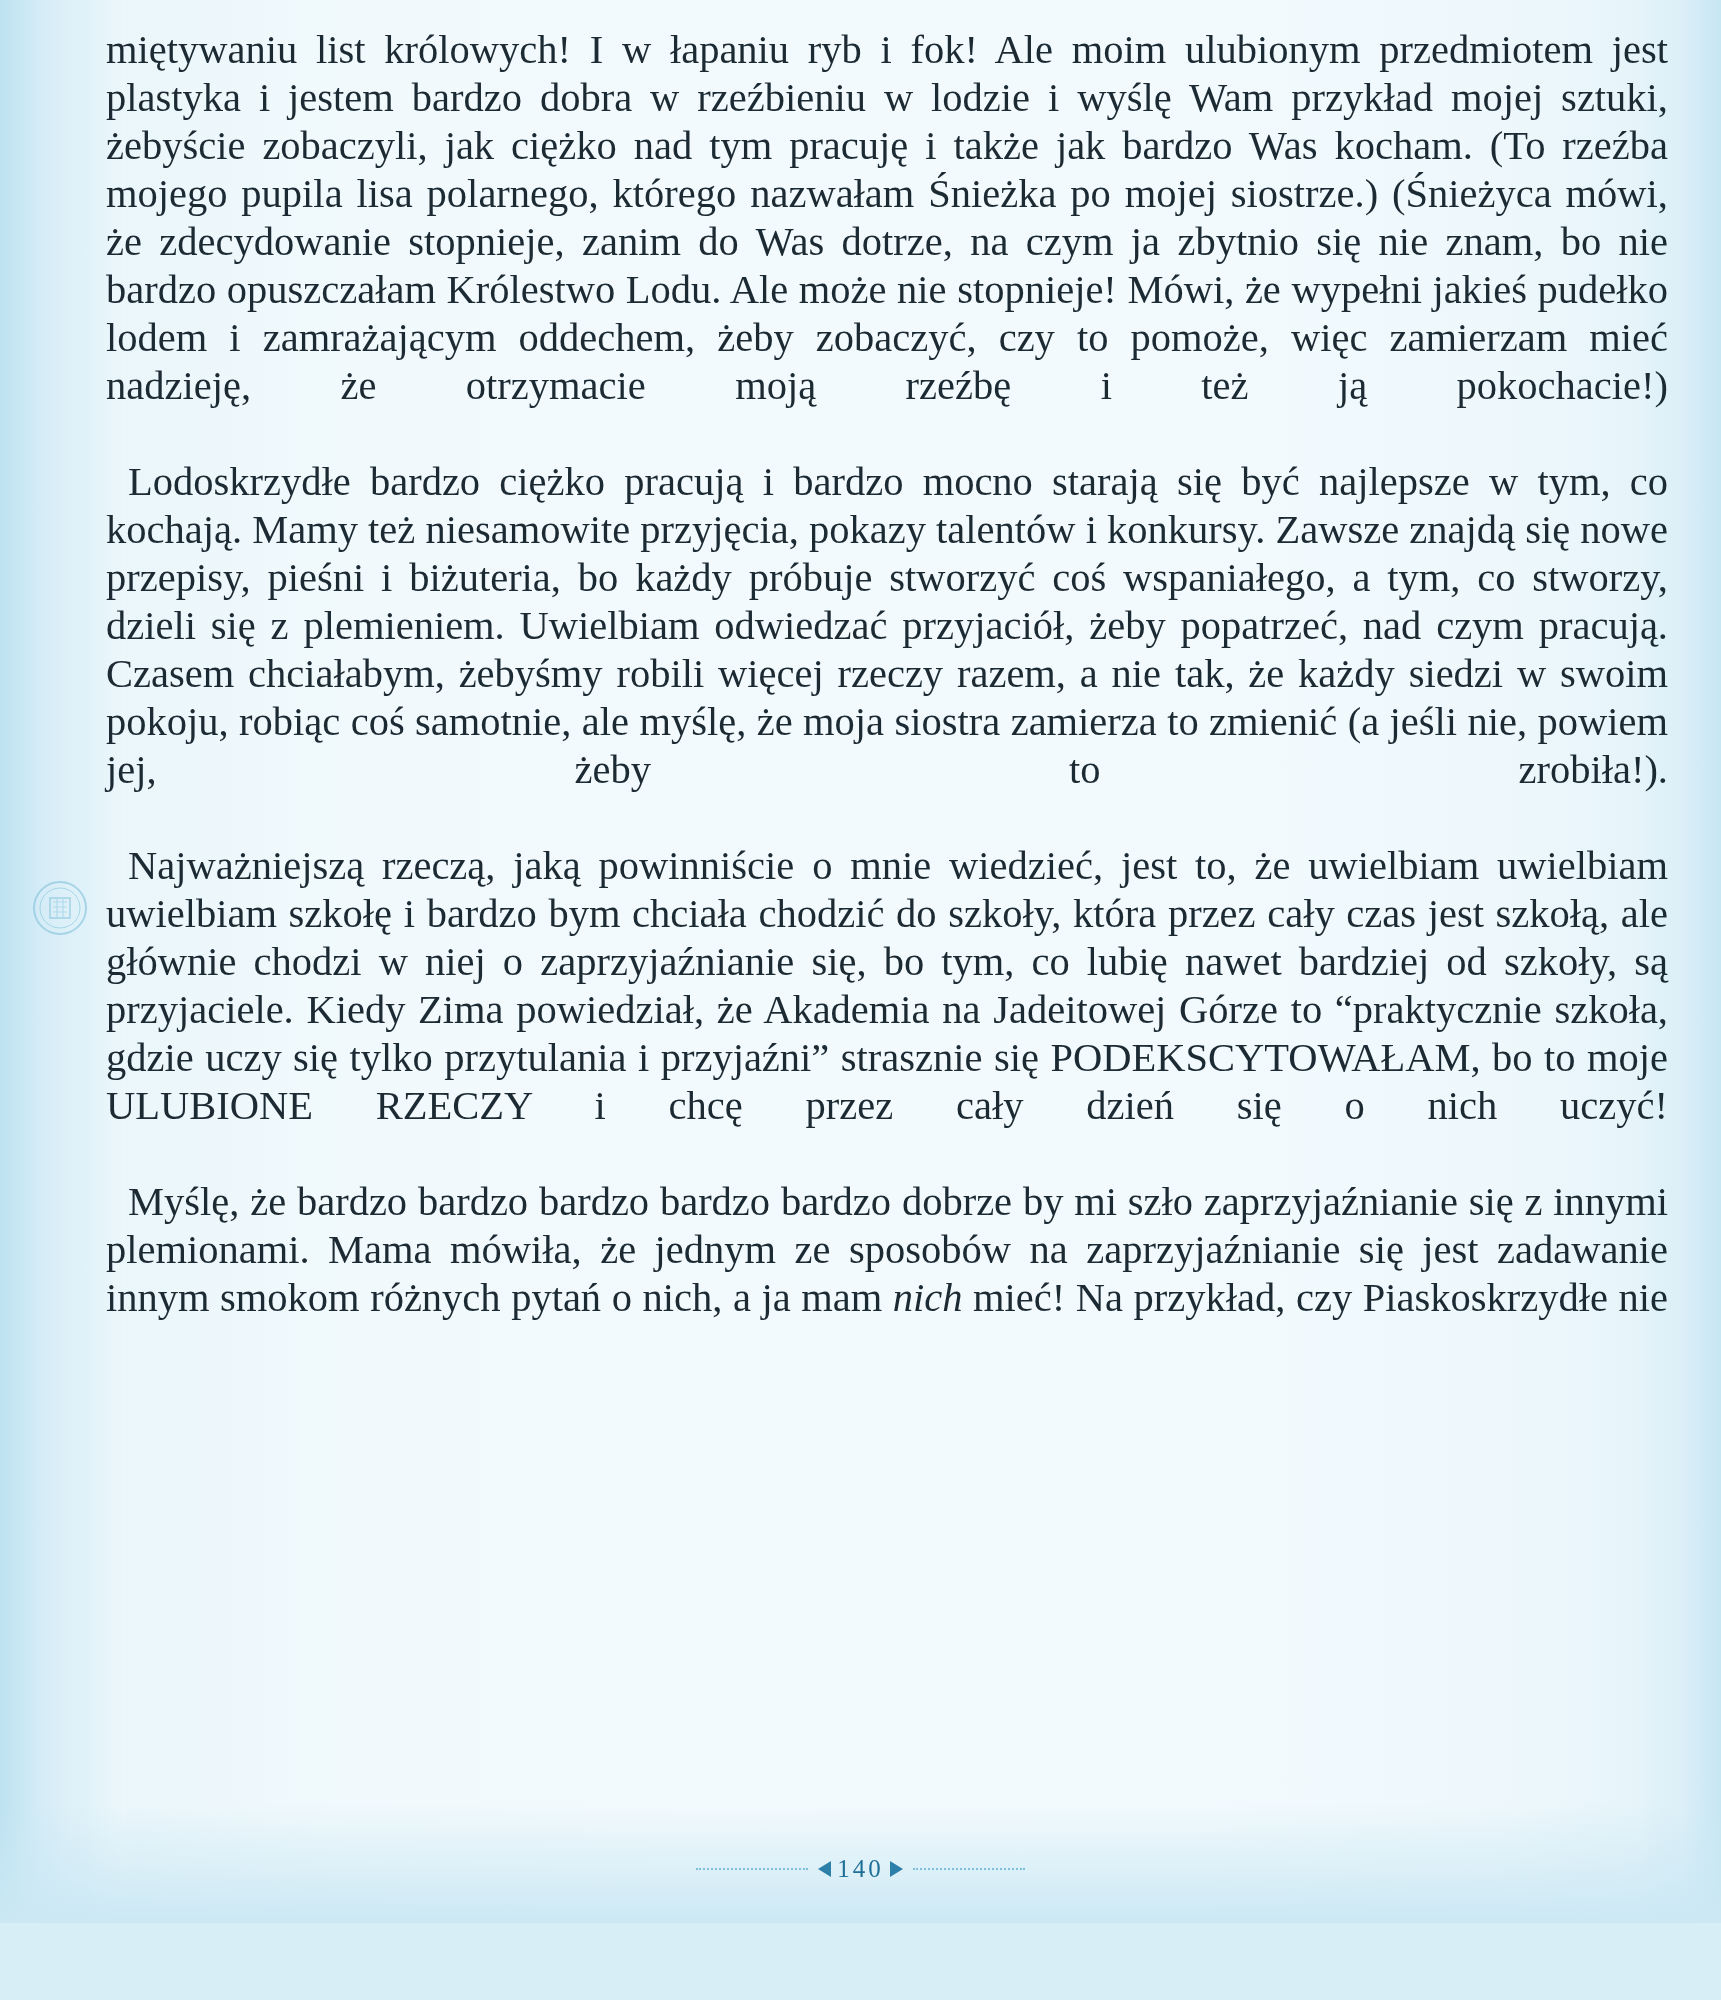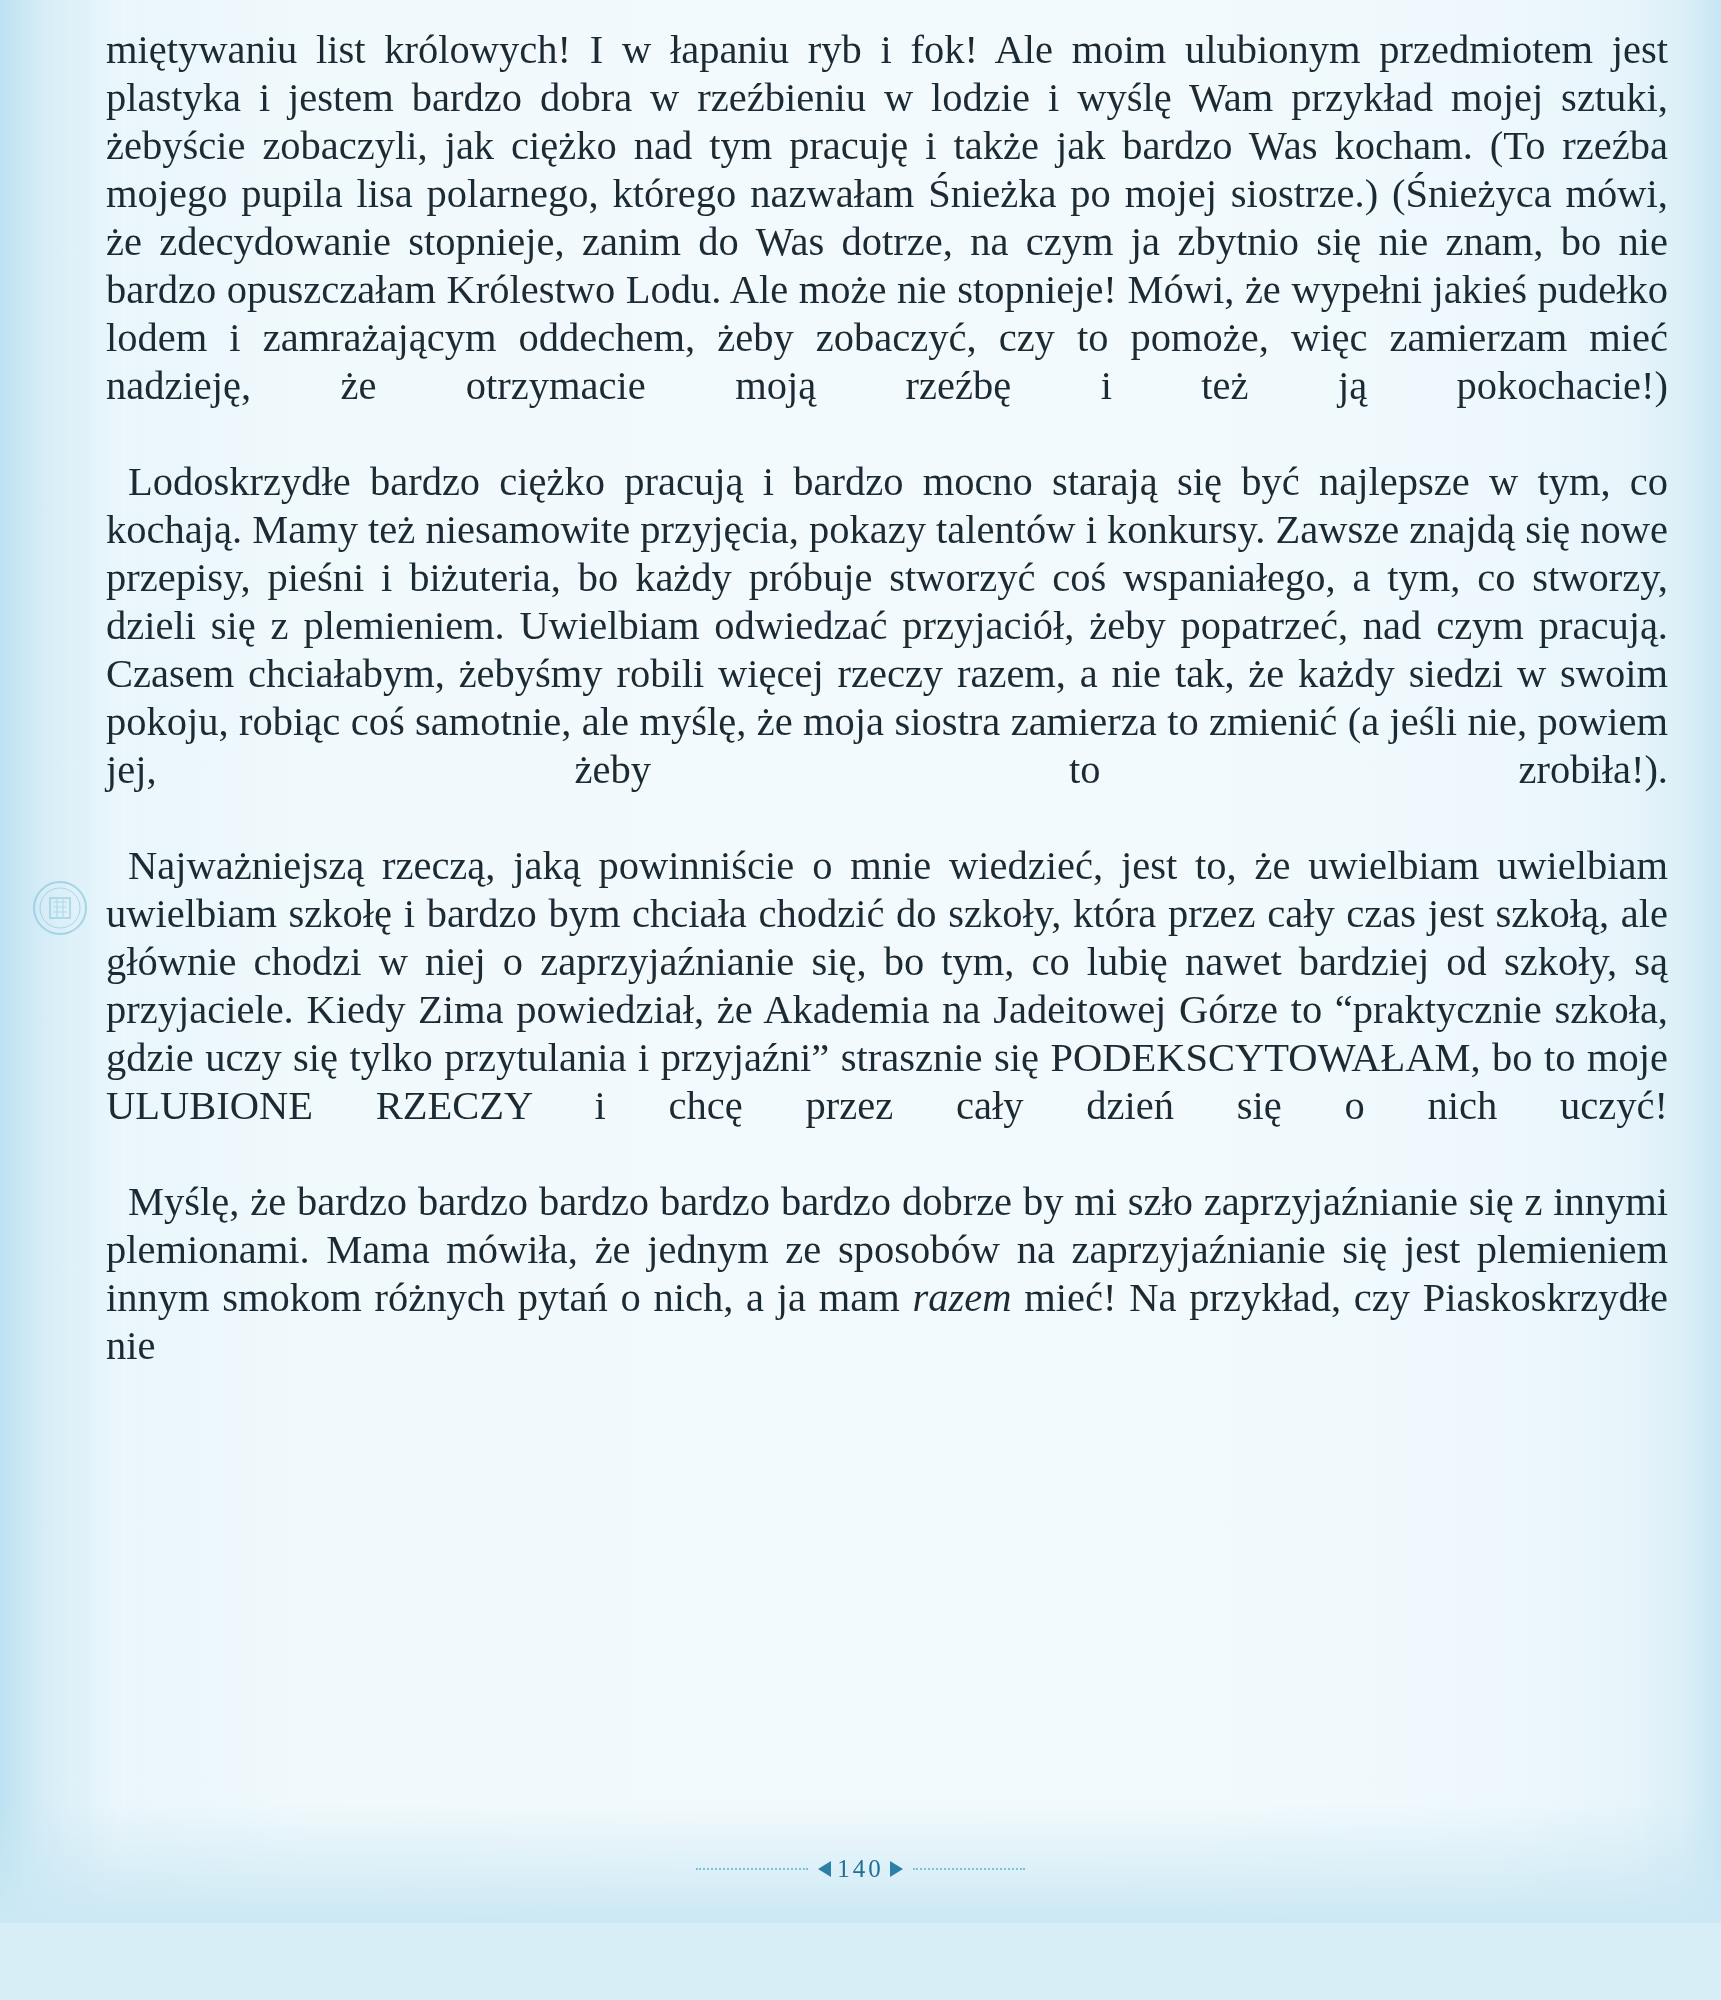--- a/index.html
+++ b/index.html
@@ -148,21 +148,21 @@
     <circle cx="28" cy="28" r="26" fill="none" stroke="#79bcd8" stroke-width="2"></circle>
     <circle cx="28" cy="28" r="20" fill="none" stroke="#79bcd8" stroke-width="1"></circle>
     <rect x="18" y="18" width="20" height="20" fill="none" stroke="#79bcd8" stroke-width="1.6"></rect>
     <path d="M21 22h14M21 27h14M21 32h14M25 18v20M31 18v20" stroke="#8ec8e0" stroke-width="1.2" fill="none"></path>
   </svg>
 
   <div class="text-column">
     <p class="para">miętywaniu list królowych! I w łapaniu ryb i fok! Ale moim ulubionym przedmiotem jest plastyka i jestem bardzo dobra w rzeźbieniu w lodzie i wyślę Wam przykład mojej sztuki, żebyście zobaczyli, jak ciężko nad tym pracuję i także jak bardzo Was kocham. (To rzeźba mojego pupila lisa polarnego, którego nazwałam Śnieżka po mojej siostrze.) (Śnieżyca mówi, że zdecydowanie stopnieje, zanim do Was dotrze, na czym ja zbytnio się nie znam, bo nie bardzo opuszczałam Królestwo Lodu. Ale może nie stopnieje! Mówi, że wypełni jakieś pudełko lodem i zamrażającym oddechem, żeby zobaczyć, czy to pomoże, więc zamierzam mieć nadzieję, że otrzymacie moją rzeźbę i też ją pokochacie!)</p>
     <p class="para indent">Lodoskrzydłe bardzo ciężko pracują i bardzo mocno starają się być najlepsze w tym, co kochają. Mamy też niesamowite przyjęcia, pokazy talentów i konkursy. Zawsze znajdą się nowe przepisy, pieśni i biżuteria, bo każdy próbuje stworzyć coś wspaniałego, a tym, co stworzy, dzieli się z plemieniem. Uwielbiam odwiedzać przyjaciół, żeby popatrzeć, nad czym pracują. Czasem chciałabym, żebyśmy robili więcej rzeczy razem, a nie tak, że każdy siedzi w swoim pokoju, robiąc coś samotnie, ale myślę, że moja siostra zamierza to zmienić (a jeśli nie, powiem jej, żeby to zrobiła!).</p>
     <p class="para indent">Najważniejszą rzeczą, jaką powinniście o mnie wiedzieć, jest to, że uwielbiam uwielbiam uwielbiam szkołę i bardzo bym chciała chodzić do szkoły, która przez cały czas jest szkołą, ale głównie chodzi w niej o zaprzyjaźnianie się, bo tym, co lubię nawet bardziej od szkoły, są przyjaciele. Kiedy Zima powiedział, że Akademia na Jadeitowej Górze to “praktycznie szkoła, gdzie uczy się tylko przytulania i przyjaźni” strasznie się PODEKSCYTOWAŁAM, bo to moje ULUBIONE RZECZY i chcę przez cały dzień się o nich uczyć!</p>
-    <p class="para indent"><span>Myślę, że bardzo bardzo bardzo bardzo bardzo dobrze by mi szło zaprzyjaźnianie się z innymi plemionami. Mama mówiła, że jednym ze sposobów na zaprzyjaźnianie się jest plemieniem innym smokom różnych pytań o nich, a ja mam </span><span class="italic">razem</span><span> mieć! Na przykład, czy Piaskoskrzydłe nie</span></p>
+    <p class="para indent"><span>Myślę, że bardzo bardzo bardzo bardzo bardzo dobrze by mi szło zaprzyjaźnianie się z innymi plemionami. Mama mówiła, że jednym ze sposobów na zaprzyjaźnianie się jest zadawanie innym smokom różnych pytań o nich, a ja mam </span><span class="italic">nich</span><span> mieć! Na przykład, czy Piaskoskrzydłe nie</span></p>
   </div>
 
   <div class="footer">
     <span class="rule"></span>
     <span class="arrow-left"></span>
     <span class="page-num">140</span>
     <span class="arrow-right"></span>
     <span class="rule"></span>
   </div>
 </div>

